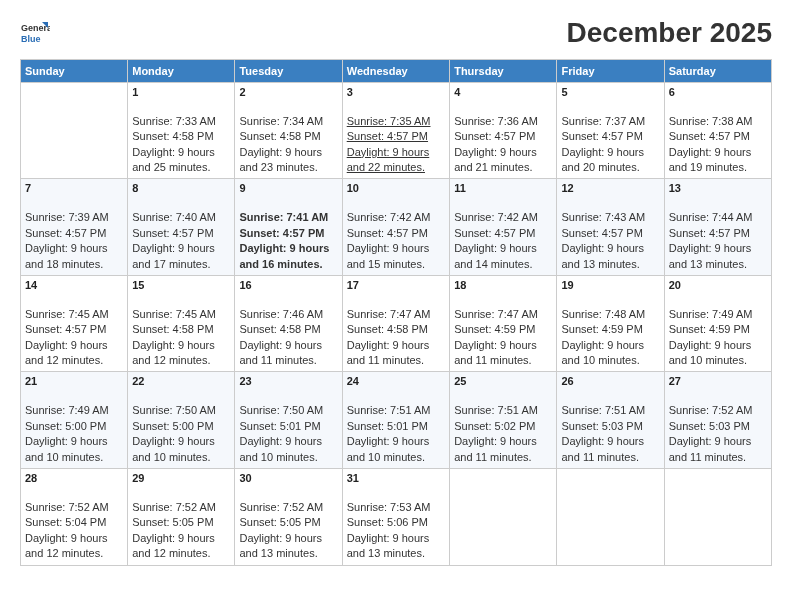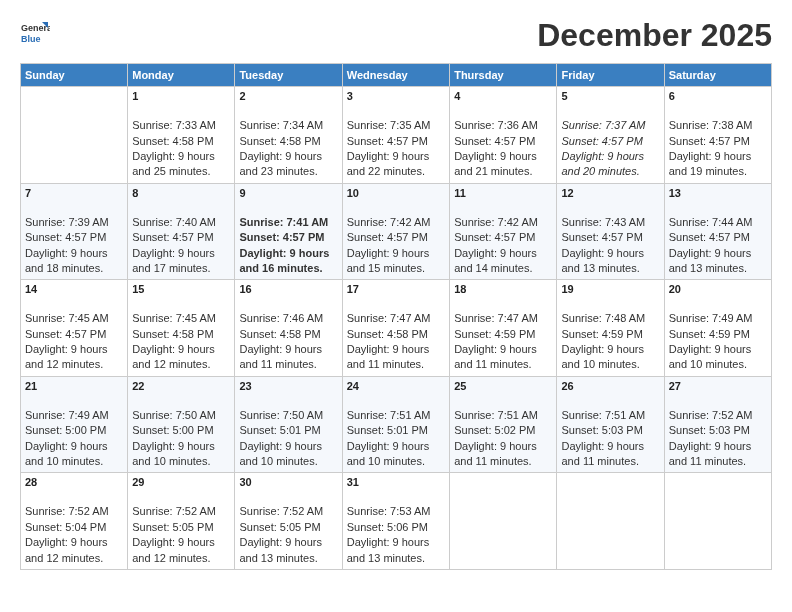--- a/index.html
+++ b/index.html
@@ -28,21 +28,21 @@
       gap: 6px;
     }
     .logo-icon {
       width: 30px;
       height: 30px;
     }
     .title-area {
       text-align: right;
     }
     .month-title {
-      font-size: 32px;
+      font-size: 28px;
       font-weight: bold;
       color: #333;
       line-height: 1.1;
     }
     .location {
       font-size: 13px;
       color: #555;
       margin-top: 2px;
     }
     .calendar {
@@ -130,35 +130,35 @@
           </td>
           <td>
             <span class="day-num">2</span>
             <div class="day-detail" style="white-space: pre-line;">Sunrise: 7:34 AM
 Sunset: 4:58 PM
 Daylight: 9 hours
 and 23 minutes.</div>
           </td>
           <td>
             <span class="day-num">3</span>
-            <div class="day-detail" style="white-space: pre-line;">Sunrise: 7:35 AM
+            <div class="day-detail" style="white-space: pre-line; text-decoration: underline;">Sunrise: 7:35 AM
 Sunset: 4:57 PM
 Daylight: 9 hours
 and 22 minutes.</div>
           </td>
           <td>
             <span class="day-num">4</span>
             <div class="day-detail" style="white-space: pre-line;">Sunrise: 7:36 AM
 Sunset: 4:57 PM
 Daylight: 9 hours
 and 21 minutes.</div>
           </td>
           <td>
             <span class="day-num">5</span>
-            <div class="day-detail" style="white-space: pre-line; font-style: italic;">Sunrise: 7:37 AM
+            <div class="day-detail" style="white-space: pre-line;">Sunrise: 7:37 AM
 Sunset: 4:57 PM
 Daylight: 9 hours
 and 20 minutes.</div>
           </td>
           <td>
             <span class="day-num">6</span>
             <div class="day-detail" style="white-space: pre-line;">Sunrise: 7:38 AM
 Sunset: 4:57 PM
 Daylight: 9 hours
 and 19 minutes.</div>

